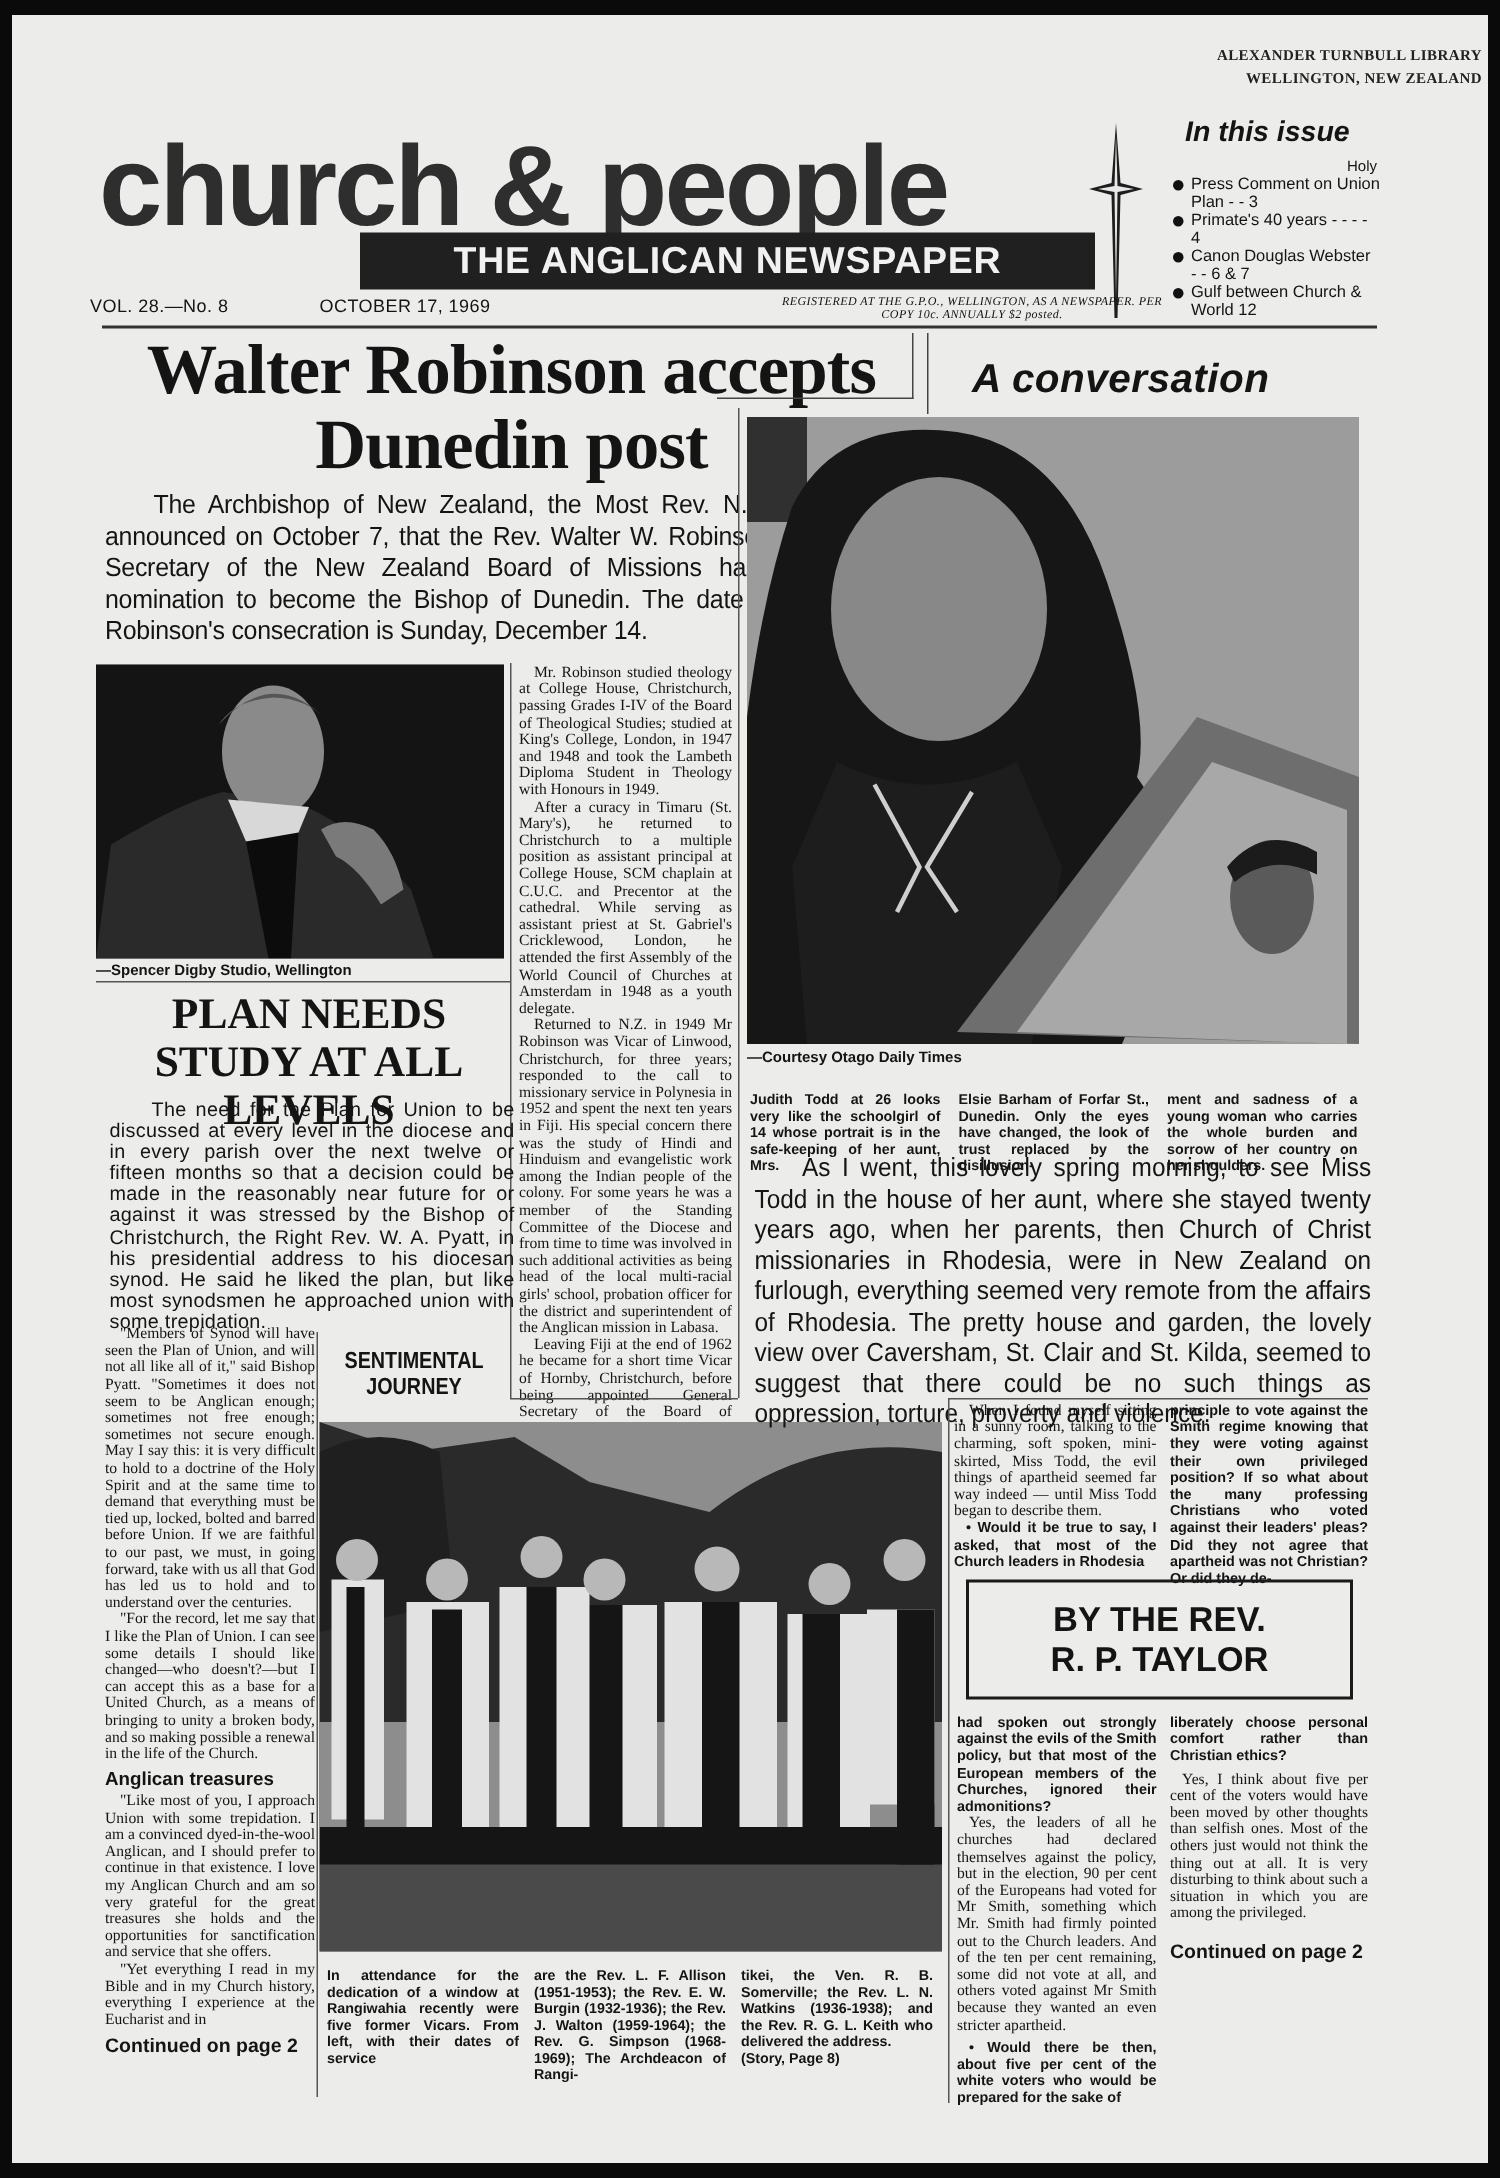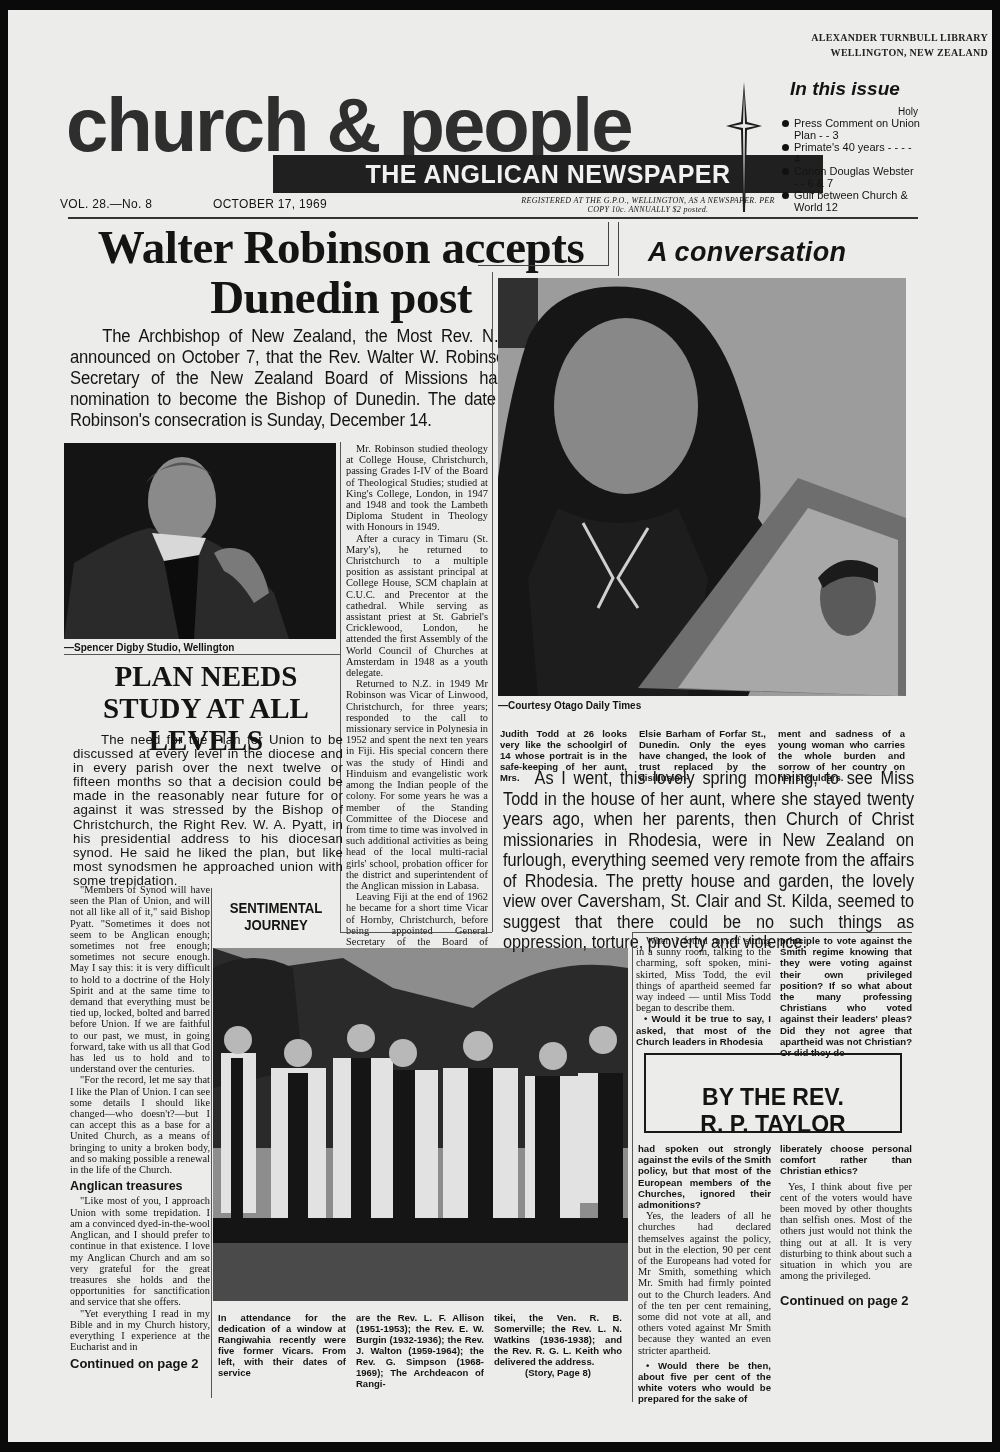--- a/index.html
+++ b/index.html
@@ -7,21 +7,21 @@
   .page {
     position: absolute; left: 8px; top: 10px; width: 984px; height: 1432px;
     background: #ececea; color: #141414;
     font-family: "Liberation Serif", serif;
   }
   .abs { position: absolute; }
 
   
   .lib-stamp { left: 750px; top: 20px; width: 230px; font-family: "Liberation Serif", serif; font-size: 10px; font-weight: bold; text-align: right; line-height: 15px; color: #222; letter-spacing: 0.3px; }
   .mast-title { left: 58px; top: 78px; font-family: "Liberation Sans", sans-serif; font-weight: bold; font-size: 76px; letter-spacing: -2px; color: #2e2e2e; line-height: 74px; }
-  .mast-bar { left: 265px; top: 145px; width: 550px; height: 38px; background: #202020; color: #f1f1f1; font-family: "Liberation Sans", sans-serif; font-weight: bold; font-size: 25px; text-align: center; line-height: 38px; letter-spacing: 0.5px; }
+  .mast-bar { left: 232px; top: 145px; width: 490px; height: 38px; background: #202020; color: #f1f1f1; font-family: "Liberation Sans", sans-serif; font-weight: bold; font-size: 25px; text-align: center; line-height: 38px; letter-spacing: 0.5px; }
   .cross { left: 716px; top: 72px; width: 40px; height: 130px; }
   .vol { left: 52px; top: 187px; font-family: "Liberation Sans", sans-serif; font-size: 12px; letter-spacing: 0.3px; }
   .date { left: 205px; top: 187px; font-family: "Liberation Sans", sans-serif; font-size: 12px; letter-spacing: 0.3px; }
   .reg { left: 510px; top: 186px; width: 260px; font-size: 8px; line-height: 9px; text-align: center; letter-spacing: 0.3px; font-style: italic; }
   .rule-top { left: 60px; top: 207px; width: 850px; height: 2px; background: #333; }
 
   .issue { left: 772px; top: 68px; width: 140px; font-family: "Liberation Sans", sans-serif; }
   .issue-title { font-size: 19px; font-weight: bold; font-style: italic; margin-left: 10px; }
   .issue-page { font-size: 10px; text-align: right; margin-top: 6px; padding-right: 2px; }
   .issue-list { list-style: none; font-size: 11px; line-height: 12px; }
@@ -50,21 +50,21 @@
   .cont { font-family: "Liberation Sans", sans-serif; font-weight: bold; font-size: 13px; margin-top: 6px; }
 
   .sent-head { left: 212px; top: 889px; width: 112px; text-align: center; font-family: "Liberation Sans", sans-serif; font-weight: bold; font-size: 15.5px; line-height: 17px; transform: scaleX(0.85); }
 
   .caption-bold { font-family: "Liberation Sans", sans-serif; font-weight: bold; font-size: 9.5px; line-height: 11px; text-align: justify; }
 
   .conv-title { left: 640px; top: 227px; width: 240px; font-family: "Liberation Sans", sans-serif; font-weight: bold; font-style: italic; font-size: 27px; letter-spacing: 0.3px; }
   .conv-lede { left: 495px; top: 758px; width: 410px; font-family: "Liberation Sans", sans-serif; font-size: 17.5px; line-height: 20.5px; text-align: justify; transform: scaleX(0.93); transform-origin: left top; width: 442px; }
   .conv-lede .indent { display: inline-block; width: 34px; }
 
-  .byline-box { left: 636px; top: 1043px; width: 258px; height: 80px; border: 2px solid #1a1a1a; text-align: center; font-family: "Liberation Sans", sans-serif; font-weight: bold; font-size: 23px; line-height: 27px; padding-top: 29px; }
+  .byline-box { left: 636px; top: 1043px; width: 258px; height: 80px; border: 2px solid #1a1a1a; text-align: center; font-family: "Liberation Sans", sans-serif; font-weight: bold; font-size: 23px; line-height: 27px; padding-top: 11px; }
 
   .col-mix p { text-indent: 8px; }
   .q { font-family: "Liberation Sans", sans-serif; font-weight: bold; font-size: 9.6px; line-height: 11.2px; }
   .q.start { text-indent: 8px; }
 </style>
 </head>
 <body>
 
 <div class="page">
 
@@ -172,21 +172,21 @@
           <circle cx="340" cy="108" r="14"></circle>
         <circle cx="390" cy="92" r="14"></circle>
       </g>
     </svg>
   </div>
   <div class="abs" style="left:210px;top:1302px;width:405px;display:flex;gap:10px;">
     <div class="caption-bold" style="width:128px;">In attendance for the dedication of a window at Rangiwahia recently were five former Vicars.  From left, with their dates of service</div>
     <div class="caption-bold" style="width:128px;">are the Rev. L. F. Allison (1951-1953); the Rev. E. W. Burgin (1932-1936); the Rev. J. Walton (1959-1964); the Rev. G. Simpson (1968-1969); The Archdeacon of Rangi-</div>
     <div style="width:128px;">
       <div class="caption-bold">tikei, the Ven. R. B. Somerville; the Rev. L. N. Watkins (1936-1938); and the Rev. R. G. L. Keith who delivered the address.</div>
-      <div class="caption-bold" style="text-align:center;">(Story, Page 8)</div>
+      <div class="caption-bold" style="text-align:left;">(Story, Page 8)</div>
     </div>
   </div>
 
   <div class="abs" style="left:610px;top:212px;width:1px;height:54px;background:#444;"></div>
   <div class="abs conv-title">A conversation</div>
   <div class="abs vrule" style="left:484px;top:262px;height:428px;"></div>
   <div class="abs photo" style="left:490px;top:268px;width:408px;height:418px;">
     <svg viewBox="0 0 408 418" preserveAspectRatio="none">
       <rect width="408" height="418" fill="#9c9c9c"></rect>
       <rect x="0" y="0" width="40" height="70" fill="#303030"></rect>

